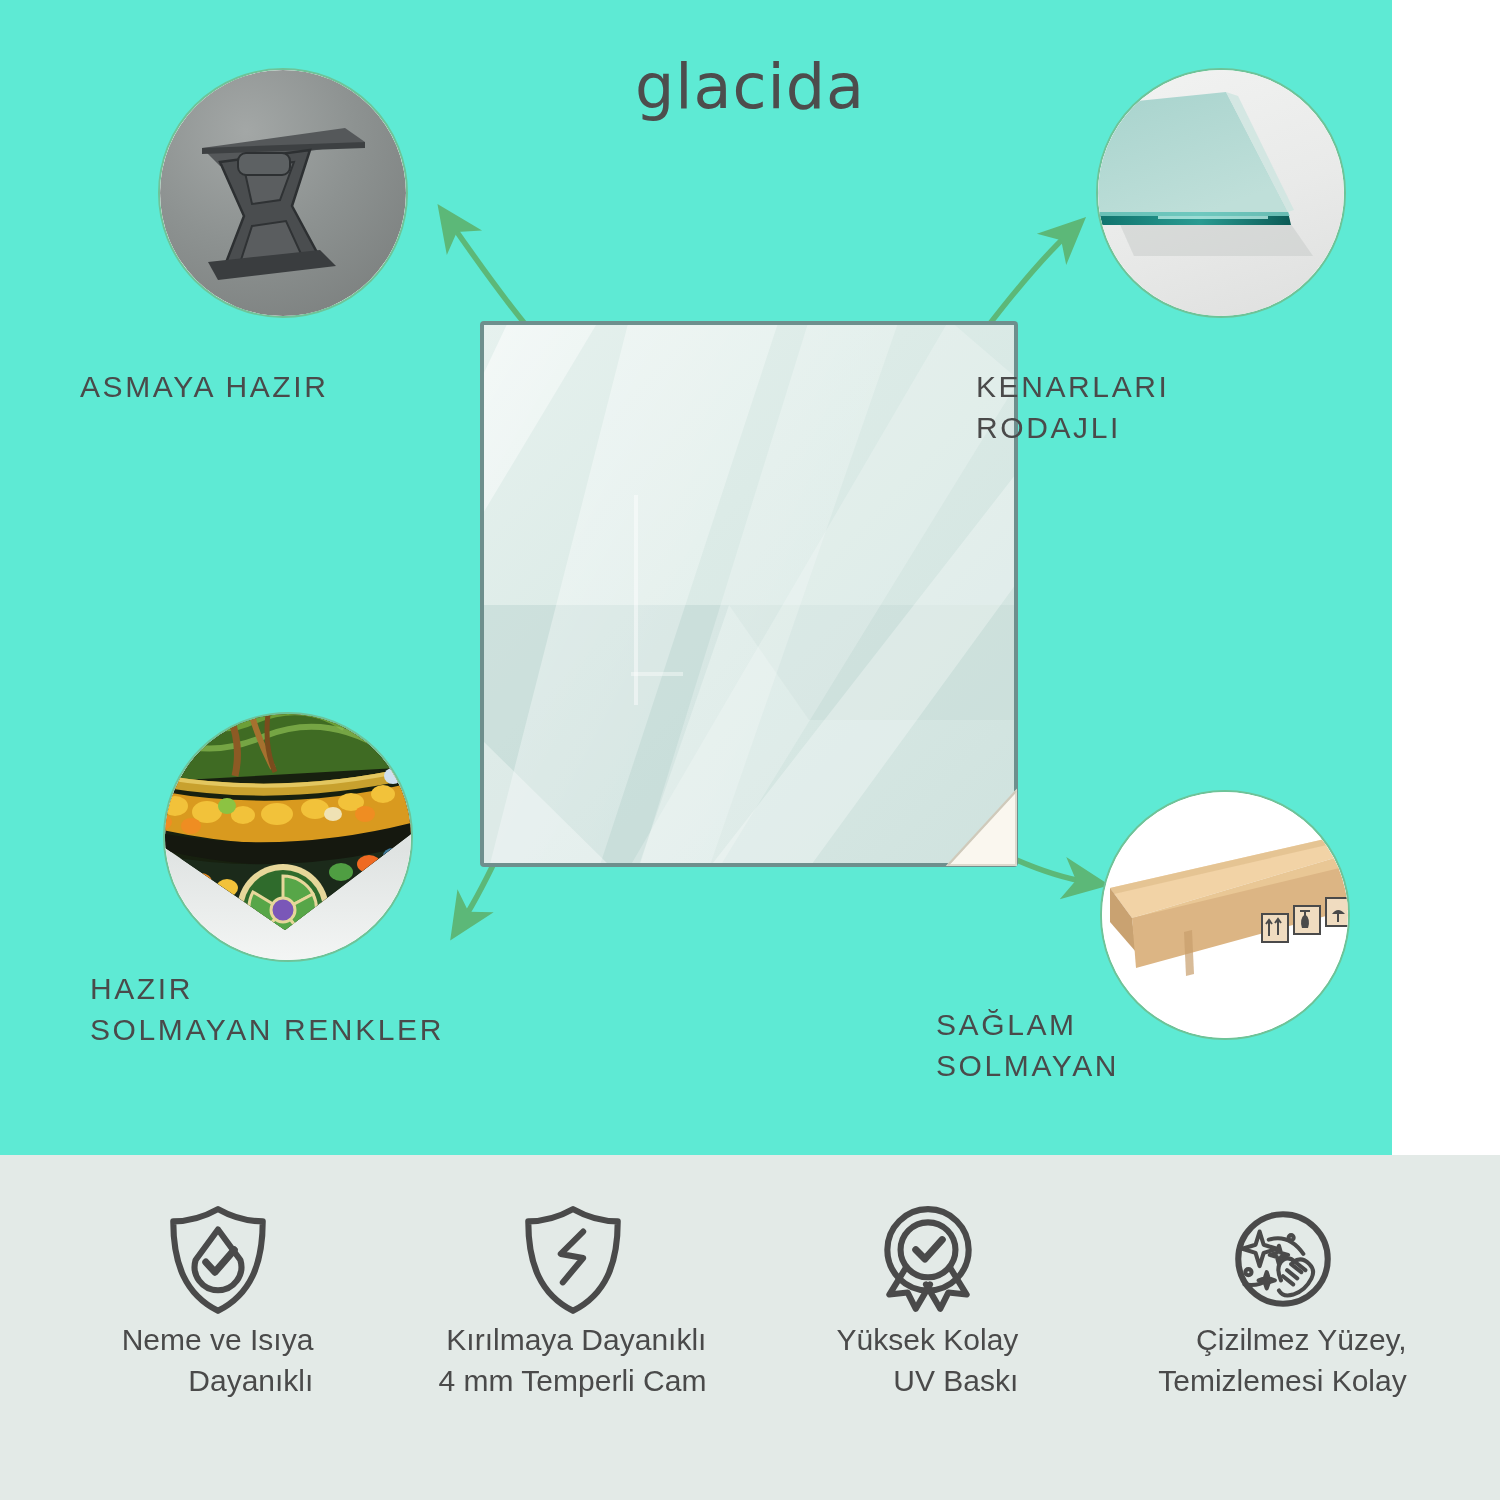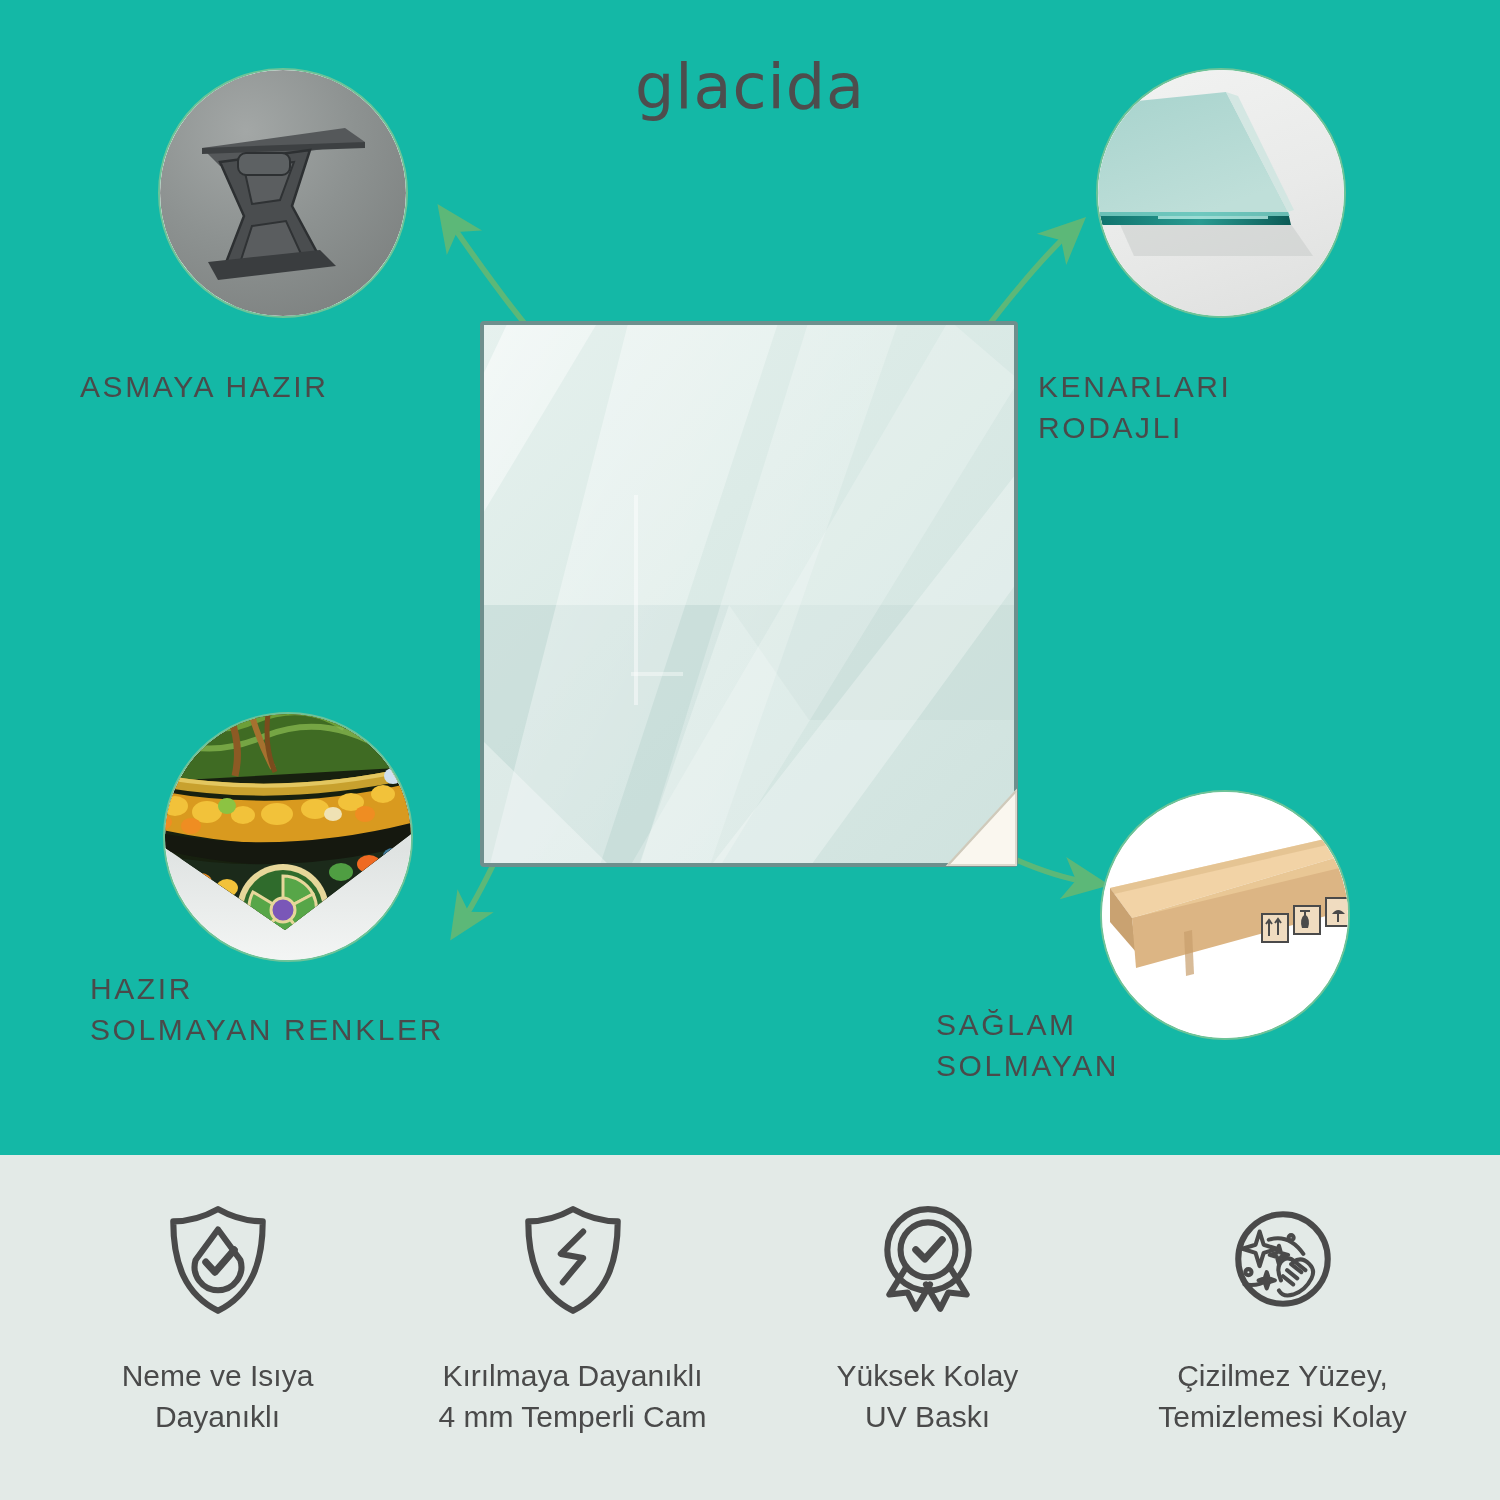--- a/index.html
+++ b/index.html
@@ -10,23 +10,23 @@
   body {
     width: 1500px;
     height: 1500px;
     font-family: "Liberation Sans", sans-serif;
     overflow: hidden;
     position: relative;
   }
 
   .page {
     position: relative;
-    width: 1500px;
+    width: 1392px;
     height: 1500px;
-    background: #14b8a6;
+    background: #5eead4;
   }
 
   
   .brand {
     position: absolute;
     top: 56px;
     left: 0;
     width: 1500px;
     text-align: center;
     font-family: "DejaVu Sans", sans-serif;
@@ -93,21 +93,21 @@
   .node-label {
     position: absolute;
     font-size: 30px;
     letter-spacing: 2.6px;
     color: #4a4a4a;
     line-height: 1.38;
     font-weight: 400;
     white-space: pre-line;
   }
   #label-hanging   { left: 80px;  top: 366px; width: 400px; }
-  #label-edges     { left: 1038px; top: 366px; width: 400px; }
+  #label-edges     { left: 976px; top: 366px; width: 400px; }
   #label-colors    { left: 90px;  top: 968px; width: 500px; }
   #label-packaging { left: 936px; top: 1004px; width: 380px; }
 
   
   .hero {
     position: absolute;
     left: 479px;
     top: 320px;
     width: 540px;
     height: 548px;
@@ -137,25 +137,25 @@
     display: flex;
     flex-direction: column;
     align-items: center;
   }
   .benefit-icon {
     width: 122px;
     height: 118px;
     display: block;
   }
   .benefit-text {
-    margin-top: 36px;
     font-size: 30px;
     line-height: 1.38;
     color: #4a4a4a;
     white-space: pre-line;
+    text-align: right;
   }
 </style>
 </head>
 <body>
 
 <div class="page">
 
   <div class="brand">glacida</div>
 
   <svg class="arrows" width="1500" height="1500" viewBox="0 0 1500 1500">

